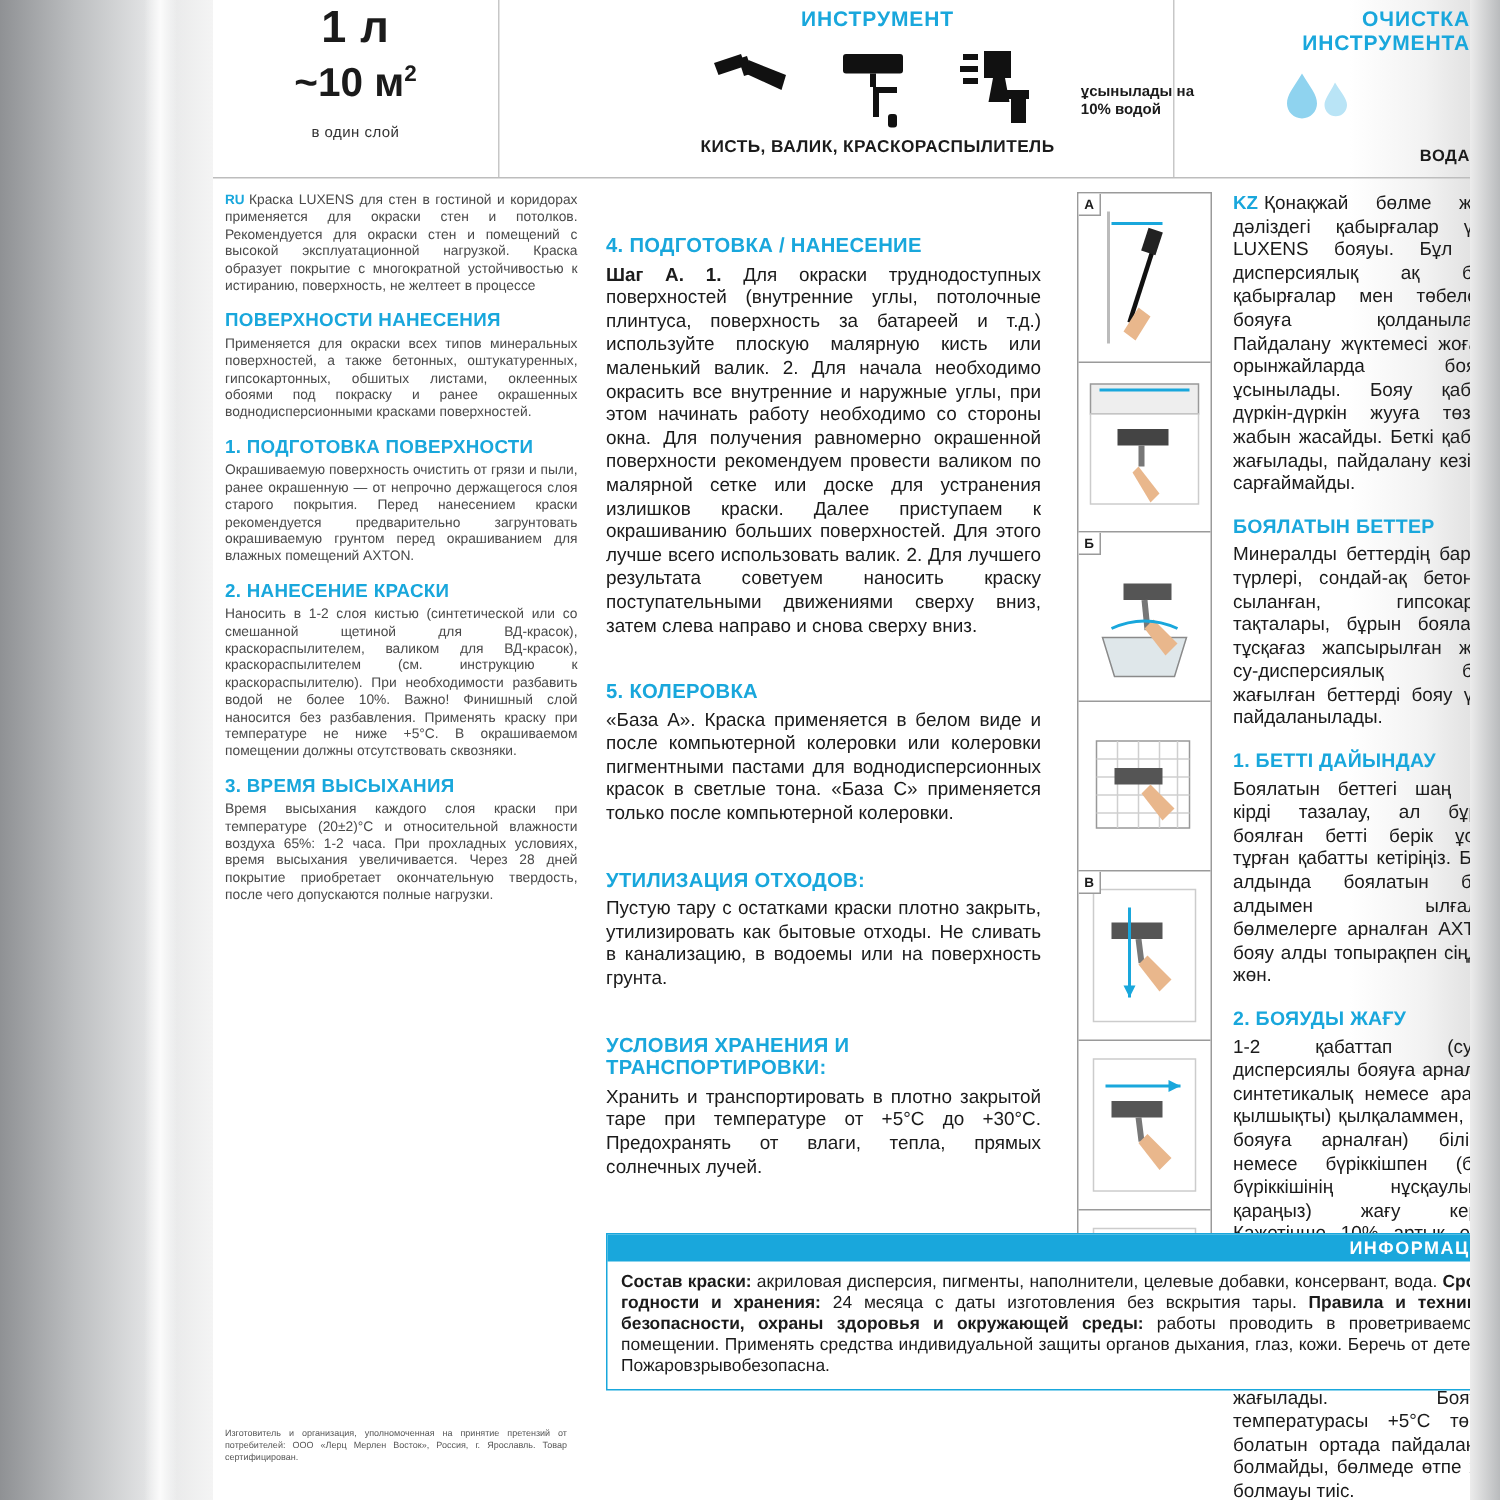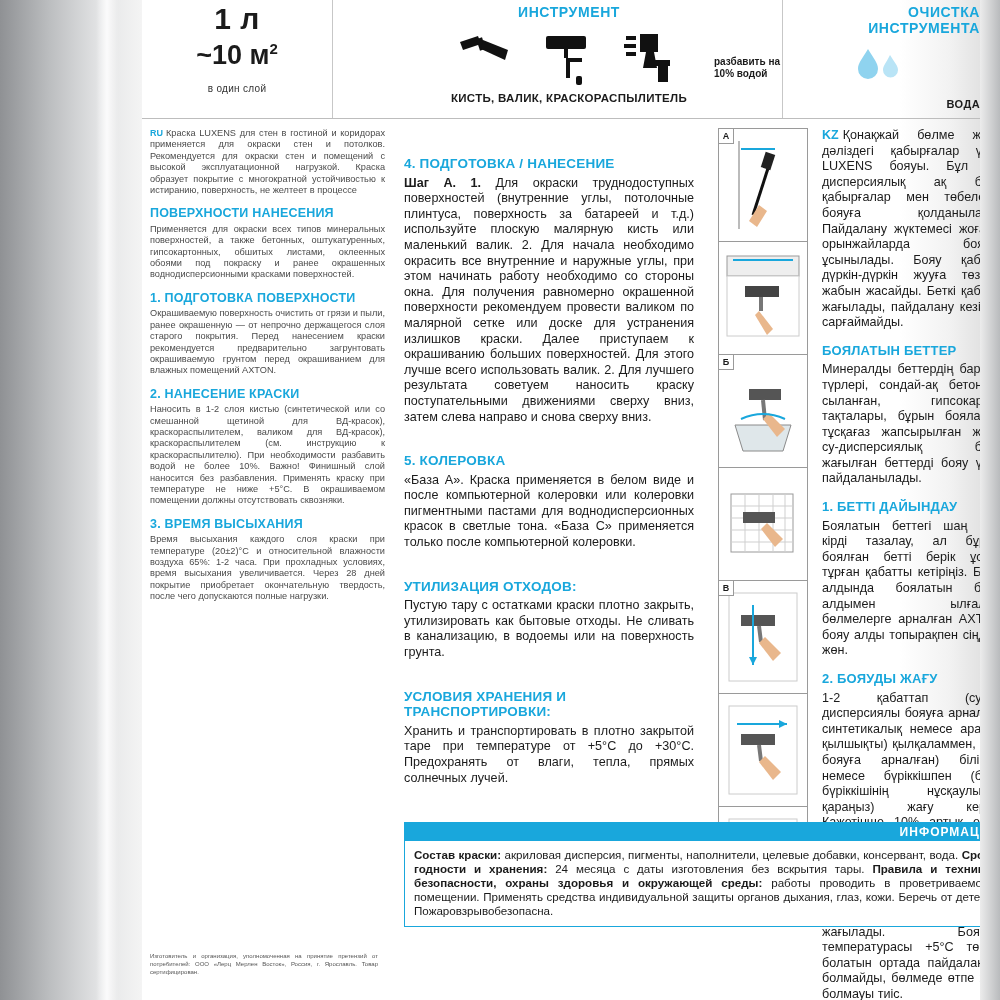--- a/index.html
+++ b/index.html
@@ -31,21 +31,21 @@
     background:linear-gradient(to left,#b9bbbd,#ececec);
     z-index:5;
   }
 
   
   .topbar{
     position:absolute;left:142px;top:0;width:838px;height:118px;
   }
   .top-col{position:absolute;top:0;height:118px;}
   .col-vol{left:0;width:190px;text-align:center;}
-  .col-tool{left:190px;width:450px;text-align:center;padding-left:12px;}
+  .col-tool{left:206px;width:450px;text-align:center;padding-left:12px;}
   .col-clean{left:640px;width:198px;text-align:right;}
 
   .vline{
     position:absolute;top:0;width:1px;height:118px;background:#c7c7c7;
   }
 
   .vol-big{font-size:30px;font-weight:bold;letter-spacing:.5px;margin-top:2px;}
   .vol-mid{font-size:27px;font-weight:bold;margin-top:4px;}
   .vol-mid sup{font-size:15px;vertical-align:super;}
   .vol-small{font-size:10px;color:#333;margin-top:12px;letter-spacing:.3px;}
@@ -179,21 +179,21 @@
             <path d="M18 4 h18 v18 h-18 z"></path>
             <path d="M24 22 h8 l3 16 h-14 z"></path>
             <path d="M30 30 h18 v6 h-18 z"></path>
             <path d="M36 36 h10 v16 h-10 z"></path>
           </g>
             </svg>
         </span>
       </div>
       <div class="tool-caption">КИСТЬ, ВАЛИК, КРАСКОРАСПЫЛИТЕЛЬ</div>
       <div class="spray-note">
-        <div>разбавить на</div>
+        <div>ұсынылады на</div>
         <div>10% водой</div>
       </div>
     </div>
 
     <div class="top-col col-clean">
       <div class="head-blue">ОЧИСТКА</div>
       <div class="head-blue" style="margin-top:0">ИНСТРУМЕНТА</div>
       <div class="drop-wrap">
         <svg width="54" height="36" viewBox="0 0 54 36">
           <path d="M14 2 C8 12 4 16 4 22 a10 10 0 0 0 20 0 c0-6-4-10-10-20z" fill="#8fd3ef"></path>

